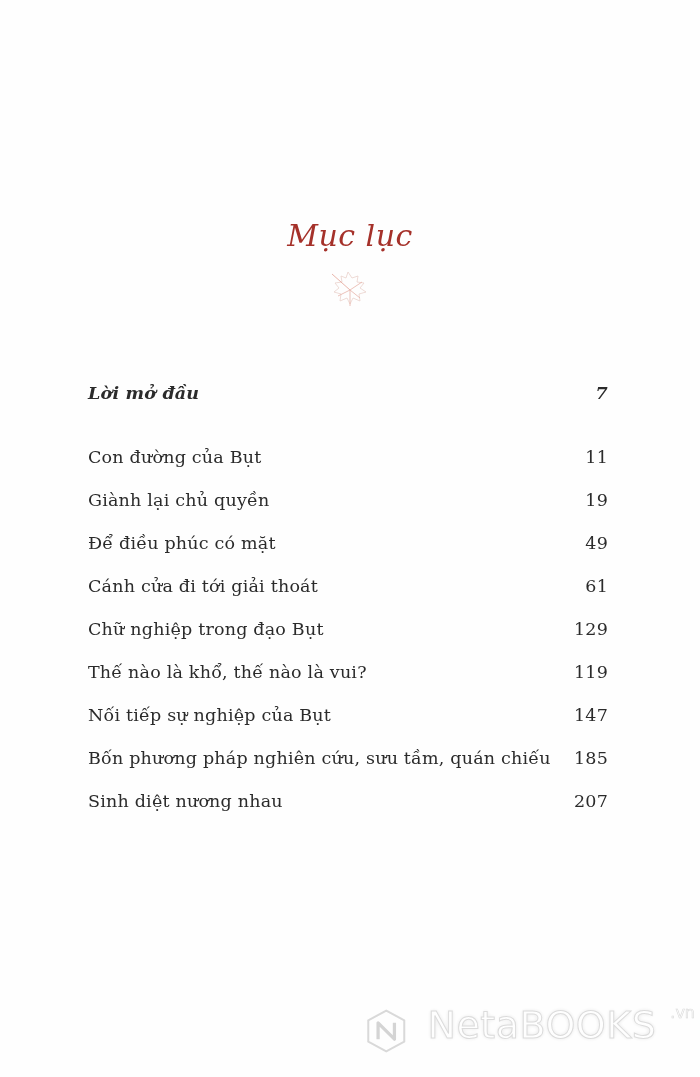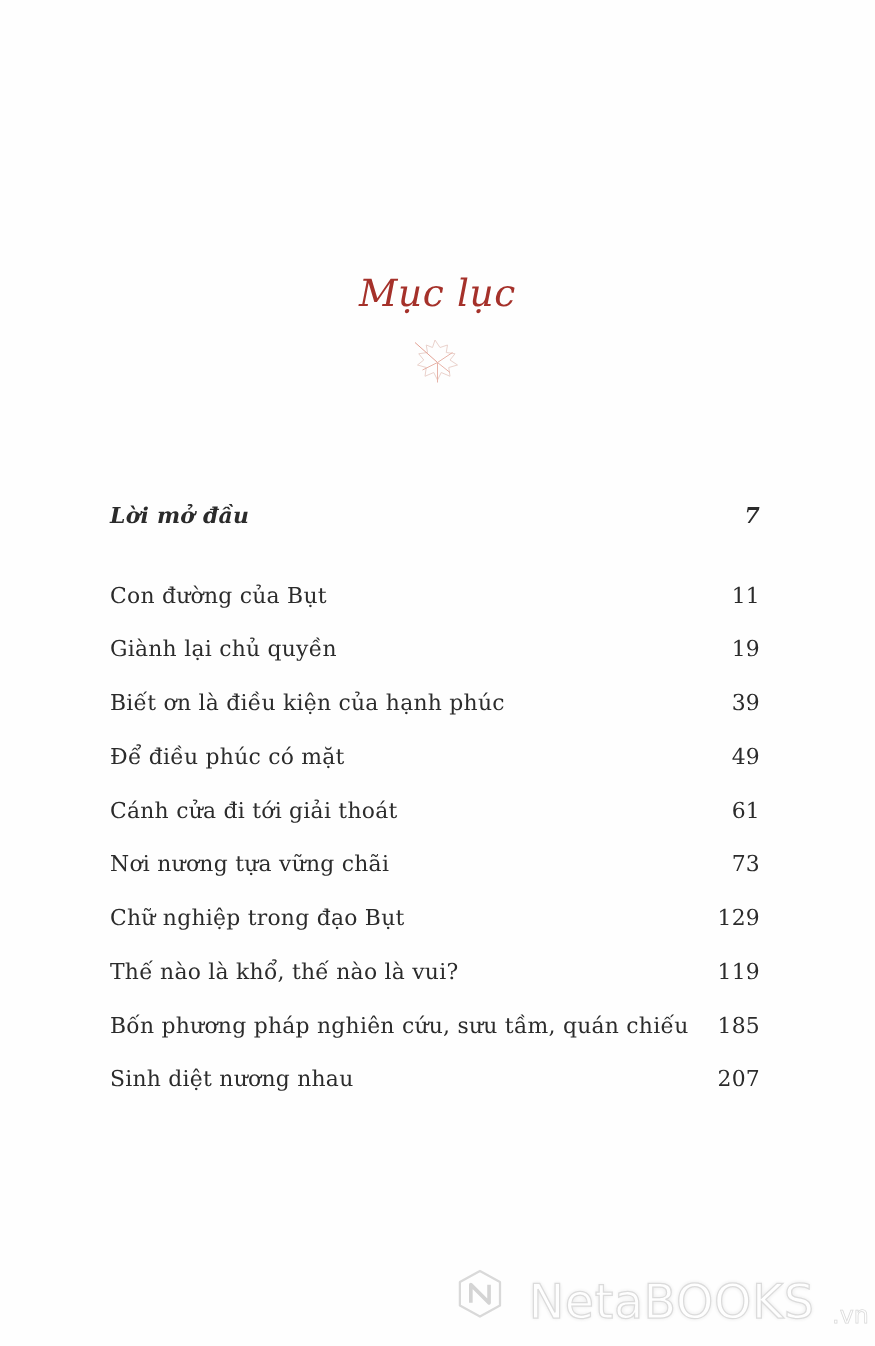--- a/index.html
+++ b/index.html
@@ -36,21 +36,21 @@
     .ornament {
       position: absolute;
       left: 326px;
       top: 268px;
       width: 46px;
       height: 40px;
     }
     .toc {
       position: absolute;
       left: 88px;
-      top: 396px;
+      top: 376px;
       width: 522px;
     }
     .toc-row {
       position: relative;
       height: 43px;
       display: flex;
       justify-content: space-between;
       align-items: center;
       font-size: 17.5px;
       color: #2b2b2b;
@@ -64,39 +64,39 @@
     }
     .toc-row .label { white-space: nowrap; }
     .toc-row .page-num { text-align: right; padding-right: 2px; }
     .watermark {
       position: absolute;
       left: 365px;
       top: 1003px;
       width: 330px;
       height: 60px;
       display: flex;
-      align-items: flex-end;
+      align-items: flex-start;
       gap: 20px;
       opacity: 0.9;
     }
     .wm-text {
       font-family: "DejaVu Sans", sans-serif;
       font-size: 38px;
       color: #ffffff;
       -webkit-text-stroke: 1px #d8d8d8;
       text-shadow: 0 0 4px rgba(0,0,0,0.12);
       letter-spacing: 0.5px;
     }
     .wm-suffix {
       font-family: "DejaVu Sans", sans-serif;
-      font-size: 19px;
+      font-size: 16px;
       color: #ffffff;
       -webkit-text-stroke: 0.6px #d5d5d5;
       margin-left: -6px;
-      margin-top: 19px;
+      margin-top: 0;
     }
   </style>
 </head>
 <body>
 
 <div class="page">
 
   <div class="title">Mục lục</div>
 
   <svg class="ornament" viewBox="0 0 46 40">
@@ -118,42 +118,38 @@
 
     <div class="toc-row">
       <span class="label">Con đường của Bụt</span>
       <span class="page-num">11</span>
     </div>
     <div class="toc-row">
       <span class="label">Giành lại chủ quyền</span>
       <span class="page-num">19</span>
     </div>
     <div class="toc-row">
-      <span class="label">Biết ơn là điều kiện của hạnh phúc</span>
-      <span class="page-num">39</span>
-    </div>
-    <div class="toc-row">
       <span class="label">Để điều phúc có mặt</span>
       <span class="page-num">49</span>
     </div>
     <div class="toc-row">
       <span class="label">Cánh cửa đi tới giải thoát</span>
       <span class="page-num">61</span>
     </div>
     <div class="toc-row">
-      <span class="label">Nơi nương tựa vững chãi</span>
-      <span class="page-num">73</span>
-    </div>
-    <div class="toc-row">
       <span class="label">Chữ nghiệp trong đạo Bụt</span>
       <span class="page-num">129</span>
     </div>
     <div class="toc-row">
       <span class="label">Thế nào là khổ, thế nào là vui?</span>
       <span class="page-num">119</span>
+    </div>
+    <div class="toc-row">
+      <span class="label">Nối tiếp sự nghiệp của Bụt</span>
+      <span class="page-num">147</span>
     </div>
     <div class="toc-row">
       <span class="label">Bốn phương pháp nghiên cứu, sưu tầm, quán chiếu</span>
       <span class="page-num">185</span>
     </div>
     <div class="toc-row">
       <span class="label">Sinh diệt nương nhau</span>
       <span class="page-num">207</span>
     </div>
   </div>

